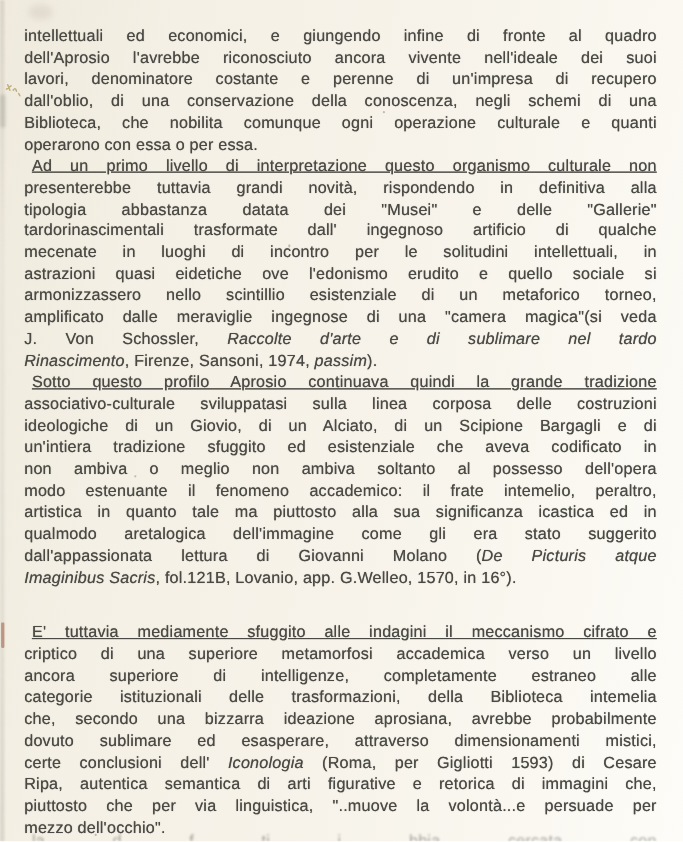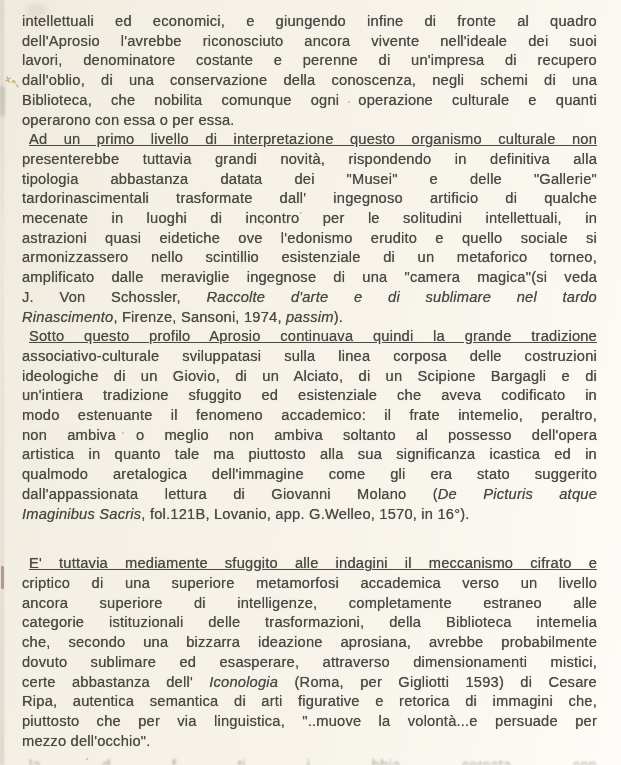--- a/index.html
+++ b/index.html
@@ -34,21 +34,21 @@
   .margin-scribble { position: absolute; left: 3px; top: 73px; opacity: 0.85; }
   .speck { position: absolute; width: 2px; height: 2px; border-radius: 50%; background: #6b6a63; opacity: 0.4; }
   .speck.s1 { left: 348px; top: 101px; }
   .speck.s2 { left: 300px; top: 212px; }
   .speck.s3 { left: 262px; top: 222px; width: 2px; height: 3px; }
   .speck.s4 { left: 122px; top: 432px; }
   .speck.s5 { left: 86px;  top: 758px; }
 
   
   .text-block {
-    position: absolute; left: 22px; top: 12px; width: 575px;
+    position: absolute; left: 22px; top: 24px; width: 575px;
     color: #4a4944;
     font-size: 14.7px; line-height: 19.7px; letter-spacing: 0.2px;
     text-shadow: 0 0 0.7px rgba(74, 73, 68, 0.8);
   }
   .paragraph { margin: 0; }
   .paragraph.space-before { margin-top: 30px; }
   .line { text-align: justify; text-align-last: justify; }
   .line.para-last { text-align-last: left; }
   .line.indent { text-indent: 7px; text-decoration: underline; }
   .run.italic { font-style: italic; }
@@ -104,35 +104,35 @@
         <div class="line"><span class="run">armonizzassero nello scintillio esistenziale di un metaforico torneo,</span></div>
         <div class="line"><span class="run">amplificato dalle meraviglie ingegnose di una "camera magica"(si veda</span></div>
         <div class="line"><span class="run">J. Von Schossler, </span><span class="run italic">Raccolte d'arte e di sublimare nel tardo</span></div>
         <div class="line para-last"><span class="run italic">Rinascimento</span><span class="run">, Firenze, Sansoni, 1974, </span><span class="run italic">passim</span><span class="run">).</span></div>
       </div>
       <div class="paragraph">
         <div class="line indent"><span class="run">Sotto questo profilo Aprosio continuava quindi la grande tradizione</span></div>
         <div class="line"><span class="run">associativo-culturale sviluppatasi sulla linea corposa delle costruzioni</span></div>
         <div class="line"><span class="run">ideologiche di un Giovio, di un Alciato, di un Scipione Bargagli e di</span></div>
         <div class="line"><span class="run">un'intiera tradizione sfuggito ed esistenziale che aveva codificato in</span></div>
+        <div class="line"><span class="run">non ambiva o meglio non ambiva soltanto al possesso dell'opera</span></div>
         <div class="line"><span class="run">modo estenuante il fenomeno accademico: il frate intemelio, peraltro,</span></div>
-        <div class="line"><span class="run">non ambiva o meglio non ambiva soltanto al possesso dell'opera</span></div>
         <div class="line"><span class="run">artistica in quanto tale ma piuttosto alla sua significanza icastica ed in</span></div>
         <div class="line"><span class="run">qualmodo aretalogica dell'immagine come gli era stato suggerito</span></div>
         <div class="line"><span class="run">dall'appassionata lettura di Giovanni Molano (</span><span class="run italic">De Picturis atque</span></div>
         <div class="line para-last"><span class="run italic">Imaginibus Sacris</span><span class="run">, fol.121B, Lovanio, app. G.Welleo, 1570, in 16°).</span></div>
       </div>
       <div class="paragraph space-before">
         <div class="line indent"><span class="run">E' tuttavia mediamente sfuggito alle indagini il meccanismo cifrato e</span></div>
         <div class="line"><span class="run">criptico di una superiore metamorfosi accademica verso un livello</span></div>
         <div class="line"><span class="run">ancora superiore di intelligenze, completamente estraneo alle</span></div>
         <div class="line"><span class="run">categorie istituzionali delle trasformazioni, della Biblioteca intemelia</span></div>
         <div class="line"><span class="run">che, secondo una bizzarra ideazione aprosiana, avrebbe probabilmente</span></div>
         <div class="line"><span class="run">dovuto sublimare ed esasperare, attraverso dimensionamenti mistici,</span></div>
-        <div class="line"><span class="run">certe abbastanza dell' </span><span class="run italic">Iconologia</span><span class="run"> (Roma, per Gigliotti 1593) di Cesare</span></div>
+        <div class="line"><span class="run">certe conclusioni dell' </span><span class="run italic">Iconologia</span><span class="run"> (Roma, per Gigliotti 1593) di Cesare</span></div>
         <div class="line"><span class="run">Ripa, autentica semantica di arti figurative e retorica di immagini che,</span></div>
         <div class="line"><span class="run">piuttosto che per via linguistica, "..muove la volontà...e persuade per</span></div>
         <div class="line para-last"><span class="run">mezzo dell'occhio".</span></div>
       </div>
     </div>
 
   <div class="clipped-bottom">la d f ti i bbia cercata con</div>
 
 </div>
 

